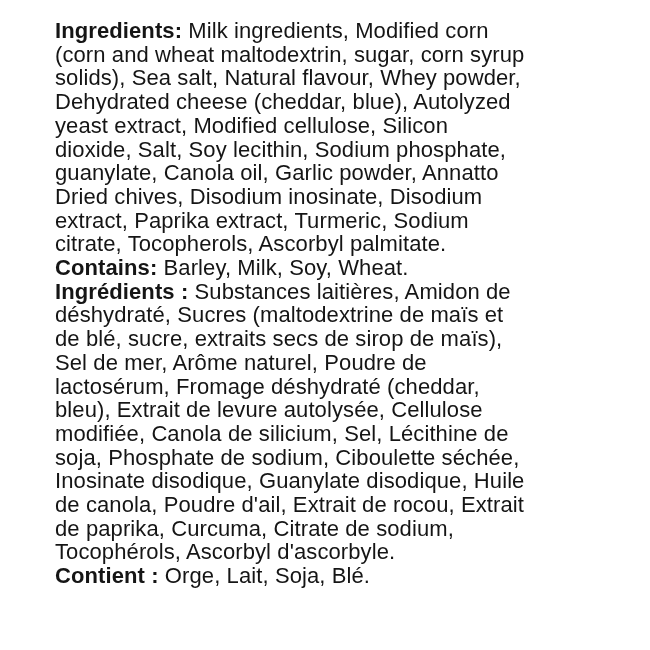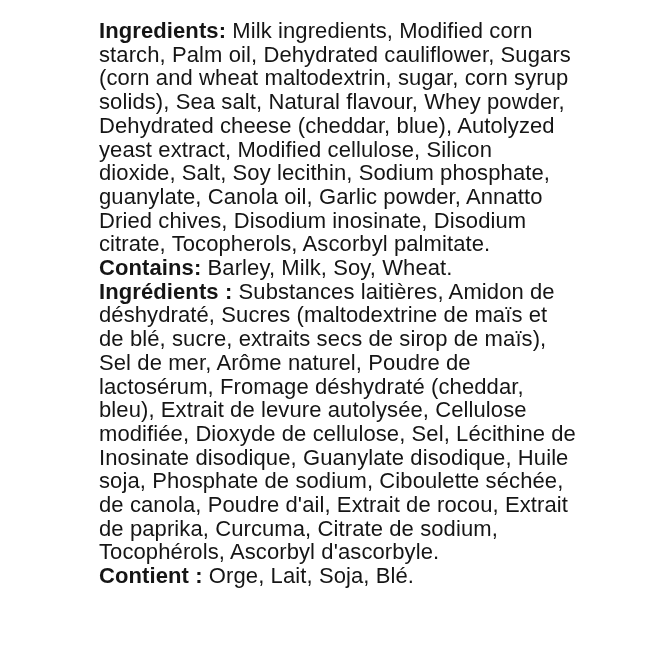--- a/index.html
+++ b/index.html
@@ -11,58 +11,58 @@
     width: 650px;
     height: 650px;
     overflow: hidden;
     font-family: "Liberation Sans", "DejaVu Sans", sans-serif;
   }
   .sheet {
     width: 650px;
     height: 650px;
     background: #ffffff;
     box-sizing: border-box;
-    padding: 19px 0 0 99px;
+    padding: 19px 0 0 55px;
   }
   .label-text {
     color: #151515;
     font-size: 22px;
     line-height: 23.7px;
     letter-spacing: 0.1px;
   }
   .line {
     white-space: pre;
   }
   .line .b {
     font-weight: 700;
   }
 </style>
 </head>
 <body>
 
 <div class="sheet">
   <div class="label-text" id="label-lines">
       <div class="line"><span class="b">Ingredients:</span><span> Milk ingredients, Modified corn</span></div>
-      <div class="line"><span class="b"></span><span>starch, Palm oil, Dehydrated cauliflower, Sugars</span></div>
       <div class="line"><span class="b"></span><span>(corn and wheat maltodextrin, sugar, corn syrup</span></div>
       <div class="line"><span class="b"></span><span>solids), Sea salt, Natural flavour, Whey powder,</span></div>
       <div class="line"><span class="b"></span><span>Dehydrated cheese (cheddar, blue), Autolyzed</span></div>
       <div class="line"><span class="b"></span><span>yeast extract, Modified cellulose, Silicon</span></div>
       <div class="line"><span class="b"></span><span>dioxide, Salt, Soy lecithin, Sodium phosphate,</span></div>
       <div class="line"><span class="b"></span><span>guanylate, Canola oil, Garlic powder, Annatto</span></div>
       <div class="line"><span class="b"></span><span>Dried chives, Disodium inosinate, Disodium</span></div>
+      <div class="line"><span class="b"></span><span>extract, Paprika extract, Turmeric, Sodium</span></div>
       <div class="line"><span class="b"></span><span>citrate, Tocopherols, Ascorbyl palmitate.</span></div>
       <div class="line"><span class="b">Contains:</span><span> Barley, Milk, Soy, Wheat.</span></div>
       <div class="line"><span class="b">Ingrédients :</span><span> Substances laitières, Amidon de</span></div>
       <div class="line"><span class="b"></span><span>déshydraté, Sucres (maltodextrine de maïs et</span></div>
       <div class="line"><span class="b"></span><span>de blé, sucre, extraits secs de sirop de maïs),</span></div>
       <div class="line"><span class="b"></span><span>Sel de mer, Arôme naturel, Poudre de</span></div>
       <div class="line"><span class="b"></span><span>lactosérum, Fromage déshydraté (cheddar,</span></div>
       <div class="line"><span class="b"></span><span>bleu), Extrait de levure autolysée, Cellulose</span></div>
-      <div class="line"><span class="b"></span><span>modifiée, Dioxyde de cellulose, Sel, Lécithine de</span></div>
+      <div class="line"><span class="b"></span><span>modifiée, Canola de silicium, Sel, Lécithine de</span></div>
+      <div class="line"><span class="b"></span><span>soja, Phosphate de sodium, Ciboulette séchée,</span></div>
       <div class="line"><span class="b"></span><span>Inosinate disodique, Guanylate disodique, Huile</span></div>
-      <div class="line"><span class="b"></span><span>soja, Phosphate de sodium, Ciboulette séchée,</span></div>
       <div class="line"><span class="b"></span><span>de canola, Poudre d'ail, Extrait de rocou, Extrait</span></div>
       <div class="line"><span class="b"></span><span>de paprika, Curcuma, Citrate de sodium,</span></div>
       <div class="line"><span class="b"></span><span>Tocophérols, Ascorbyl d'ascorbyle.</span></div>
       <div class="line"><span class="b">Contient :</span><span> Orge, Lait, Soja, Blé.</span></div>
     </div>
 </div>
 
 </body></html>

